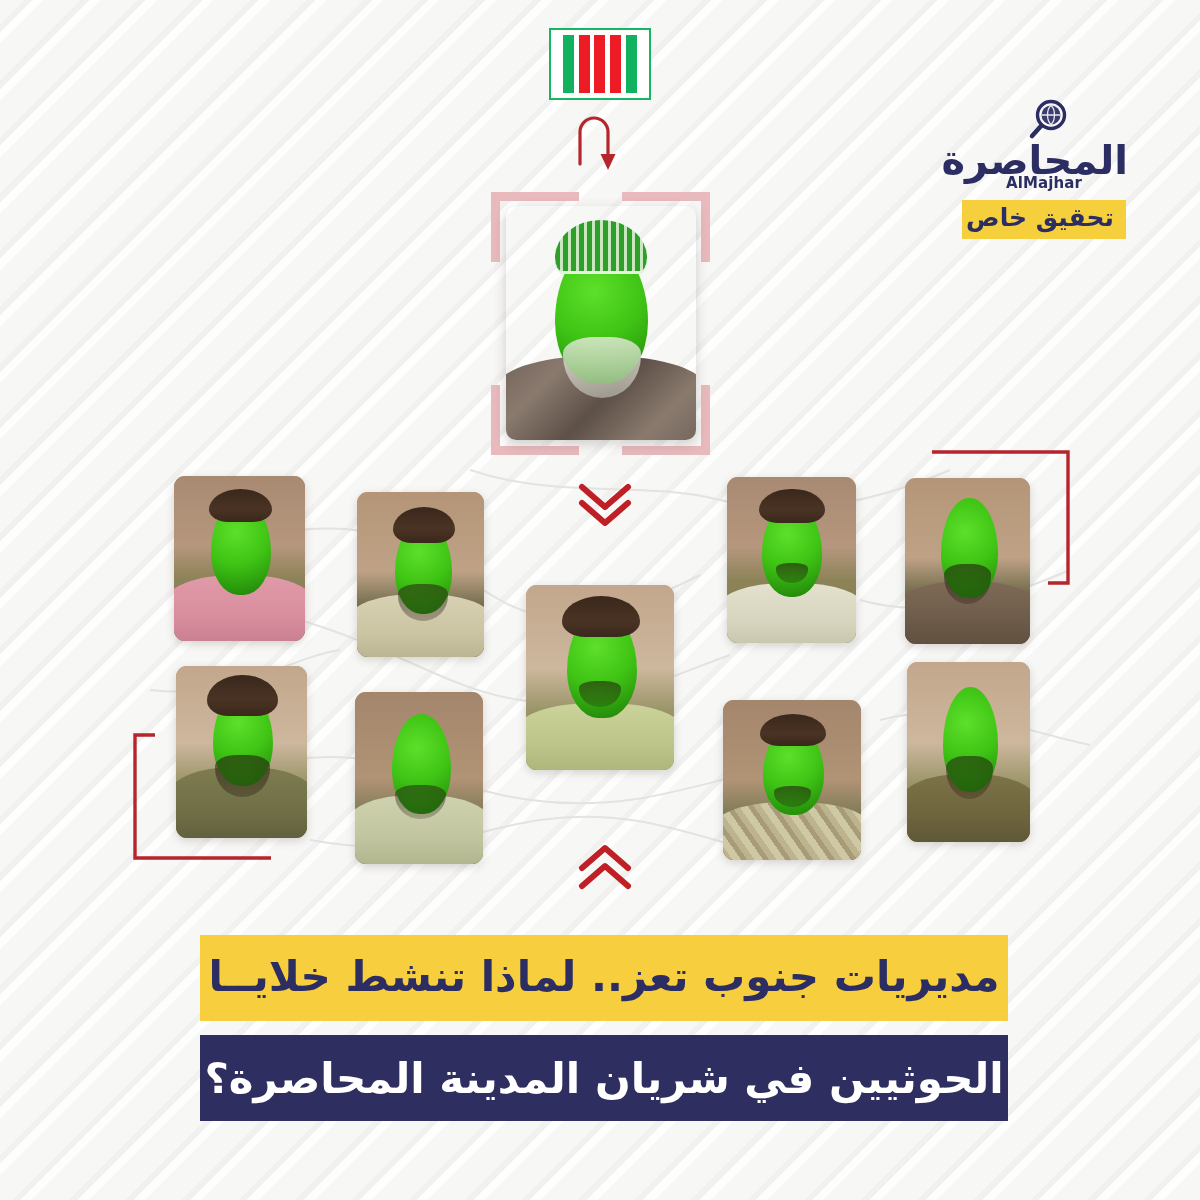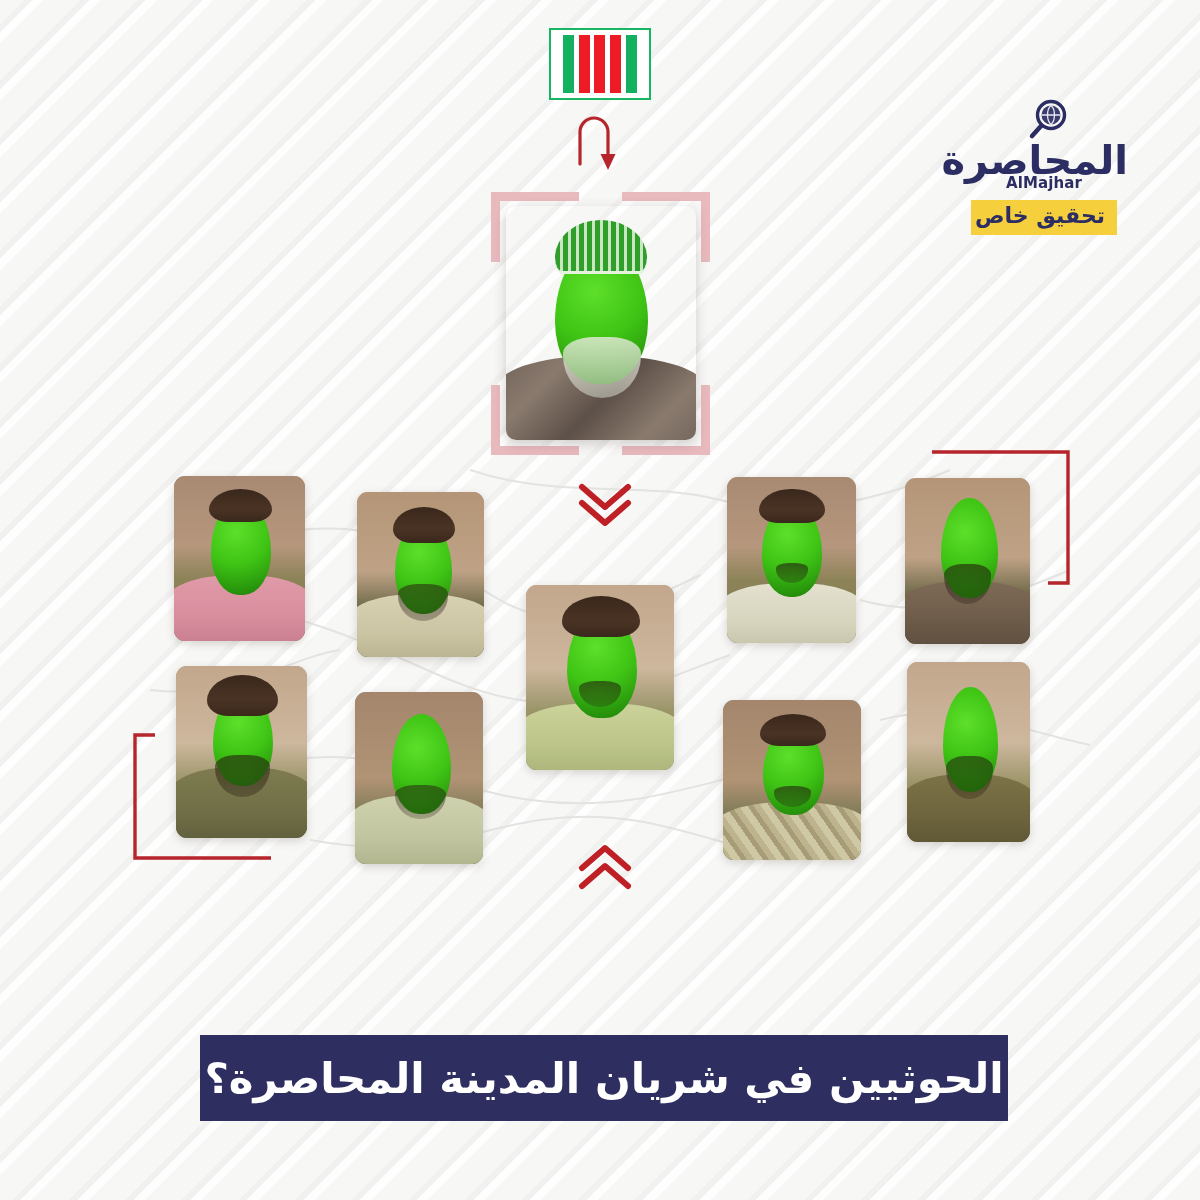--- a/index.html
+++ b/index.html
@@ -95,21 +95,21 @@
     bottom: -6px;
     font-size: 15px;
     font-weight: 700;
     color: #2b2d63;
     letter-spacing: 0.1px;
   }
   .badge-special {
     margin-top: 14px;
     background: #f5cf3c;
     color: #2b2d63;
-    font-size: 22px;
+    font-size: 25px;
     font-weight: 700;
     direction: rtl;
     padding: 4px 12px 7px 4px;
     display: inline-block;
     line-height: 1.1;
   }
 
   
   .portrait {
     position: absolute;
@@ -391,17 +391,20 @@
   </div>
 
   <div class="portrait" style="left:907px;top:662px;width:123px;height:180px;">
     <div class="skin bg-wall-c">
       <div class="torso" style="background:linear-gradient(180deg,#7d7347 0%,#6e653e 55%,#5c5534 100%);height:42%;"></div>
       <div class="face" style="left:29%;top:14%;width:45%;height:58%;"></div>
       <div class="beard" style="left:32%;top:52%;width:38%;height:24%;background:linear-gradient(180deg,rgba(30,20,12,0.55),rgba(30,20,12,0.26));"></div>
     </div>
   </div>
 
+  <div class="banner banner-yellow">
+    <span>مديريات جنوب تعز..  لماذا تنشط خلايــا</span>
+  </div>
   <div class="banner banner-navy">
     <span>الحوثيين في شريان المدينة المحاصرة؟</span>
   </div>
 
 </div>
 
 </body></html>

